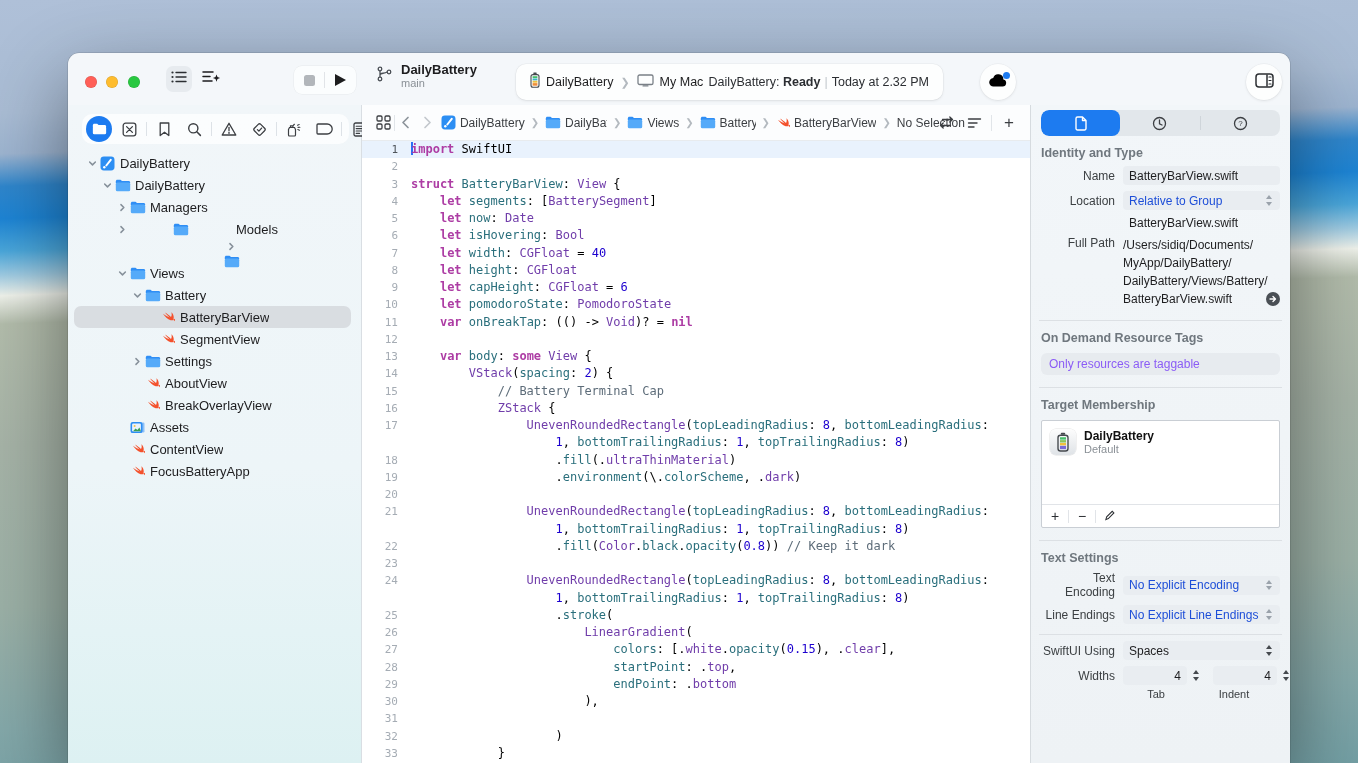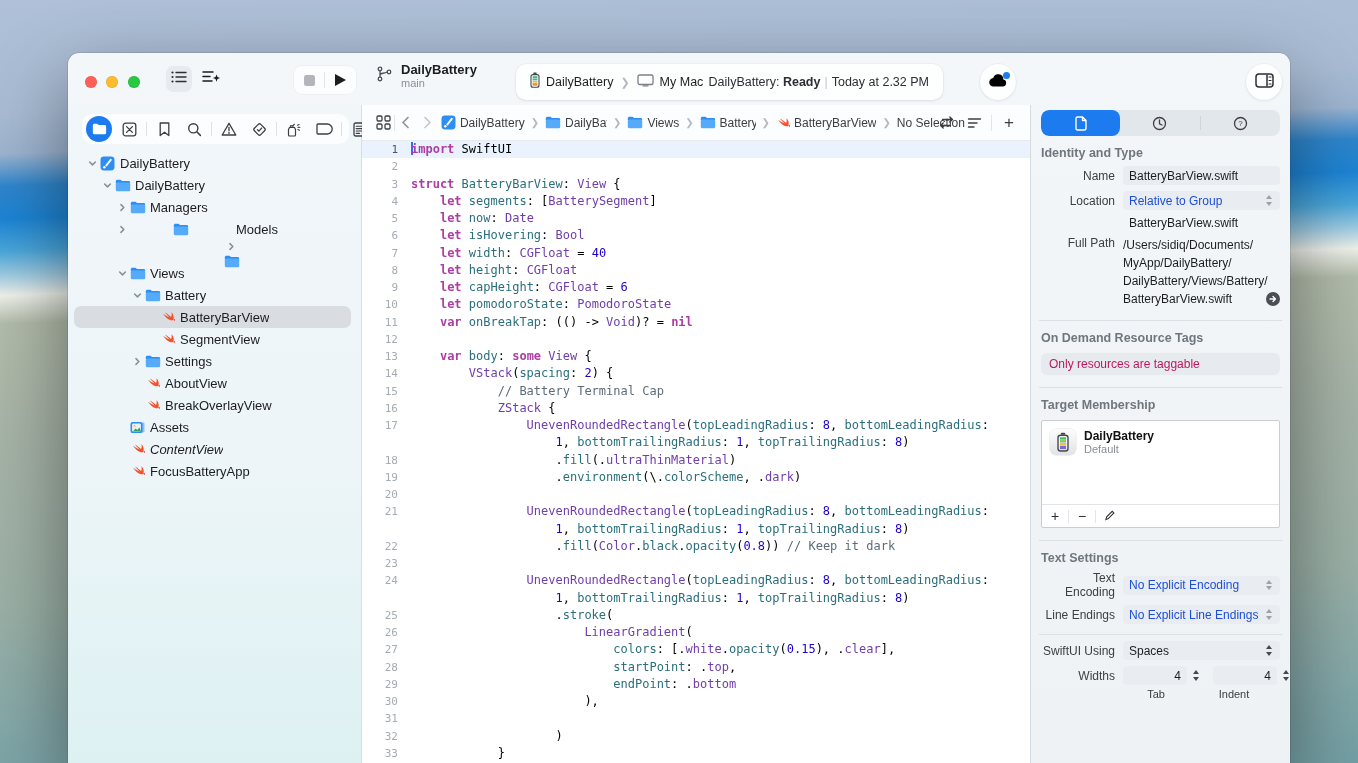--- a/index.html
+++ b/index.html
@@ -93,21 +93,21 @@
   .field{flex:1;height:19px;background:#e9edf1;border-radius:4px;display:flex;align-items:center;padding:0 6px;color:#1d1d1f;min-width:0}
   .field .val{overflow:hidden;white-space:nowrap;flex:1}
   .field.dis .val{color:#1d4ed8}
   .stepper{width:10px;flex:0 0 10px;display:flex;flex-direction:column;align-items:center;gap:2.5px;margin-left:4px}
   .stepper .up{width:0;height:0;border-left:3.5px solid transparent;border-right:3.5px solid transparent;border-bottom:4.5px solid #45494e}
   .stepper .dn{width:0;height:0;border-left:3.5px solid transparent;border-right:3.5px solid transparent;border-top:4.5px solid #45494e}
   .field.dis .up{border-bottom-color:#9aa2ab}.field.dis .dn{border-top-color:#9aa2ab}
   .pathWrap{flex:1;position:relative;line-height:18px;color:#1d1d1f}
   .pathArrow{position:absolute;right:0;bottom:2px;width:14px;height:14px;border-radius:50%;background:#4a4f55;display:flex;align-items:center;justify-content:center}
   .insDivider{height:1px;background:#dcе0e4;background:#dce0e4;margin:12px -2px 0 -2px}
-  .odrField{height:22px;background:#e7ebef;border-radius:6px;display:flex;align-items:center;padding:0 8px;color:#be185d;margin-top:8px}
+  .odrField{height:22px;background:#e7ebef;border-radius:6px;display:flex;align-items:center;padding:0 8px;color:#8b5cf6;margin-top:8px}
   .targetBox{margin-top:8px;background:#fff;border:1px solid #c9ced4;border-radius:2px;height:106px;position:relative}
   .tgRow{display:flex;align-items:flex-start;gap:8px;padding:8px 8px}
   .tgIcon{width:26px;height:26px;border-radius:6px;background:linear-gradient(#fdfdfd,#dfe3e7);box-shadow:0 0 0 .5px rgba(0,0,0,.12);display:flex;align-items:center;justify-content:center}
   .tgName{font-size:12px;font-weight:bold;color:#111;line-height:14px}
   .tgSub{font-size:11px;color:#8a9096;line-height:13px}
   .tgFoot{position:absolute;left:0;right:0;bottom:0;height:22px;border-top:1px solid #e1e4e8;display:flex;align-items:center}
   .tgBtn{width:26px;text-align:center;font-size:14px;color:#2b2e32;line-height:20px}
   .tgDiv{width:1px;height:13px;background:#e1e4e8}
   .widthGroup{display:flex;align-items:center}
   .wfield{width:52px;height:19px;background:#e9edf1;border-radius:4px;display:flex;align-items:center;justify-content:flex-end;padding:0 6px;color:#1d1d1f}
@@ -436,21 +436,21 @@
               <svg width="15" height="13" viewBox="0 0 15 13">
                 <rect x="10.6" y="1.6" width="3.9" height="9.8" rx="1.2" fill="#8fc1f7"></rect>
                 <rect x=".5" y=".9" width="12" height="11.2" rx="2.2" fill="#2c8ef3"></rect>
                 <rect x="2.1" y="2.6" width="8.8" height="7.8" rx="1.2" fill="#e8f2fd"></rect>
                 <circle cx="4.6" cy="5" r="1" fill="#f6c344"></circle>
                 <path d="M3 10.2l2.6-2.8 1.8 1.6 2-2.4 1.6 3.6z" fill="#3aa054"></path>
               </svg>
             </span>
             <span class="tlabel">Assets</span>
           </div>
-          <div class="trow" style="padding-left: 42px; font-style: italic;">
+          <div class="trow" style="padding-left: 42px;">
             <span class="chev"></span>
             <span class="ticon">
               <svg width="14" height="14" viewBox="0 0 16 16">
                 <path fill="#f4512c" d="M14 11c1.2-2.7.4-6-2.2-8.3.7 1.9.5 3.9-.4 5.3C9.6 6.3 7.2 4.5 4.6 2.9c1.6 2.3 3.8 4.5 5.5 5.8C7.7 7.6 4.9 6.1 2.2 4.2c2.3 3.4 5.4 6.2 8.8 7.4 1.1.4 2.3.3 3.1-.3.9.4 1.7 1.1 2.1 2.1.6-1.1.4-2.5-.2-3.4z"></path>
               </svg>
             </span>
             <span class="tlabel">ContentView</span>
           </div>
           <div class="trow" style="padding-left: 42px;">
             <span class="chev"></span>

